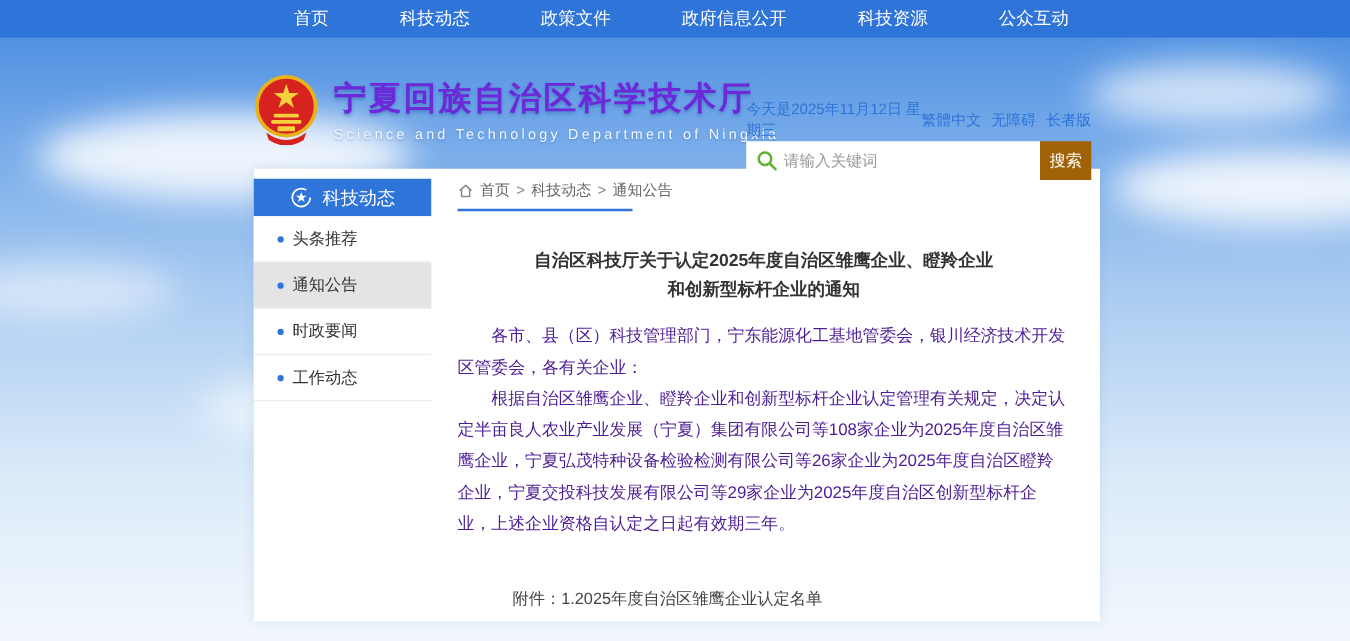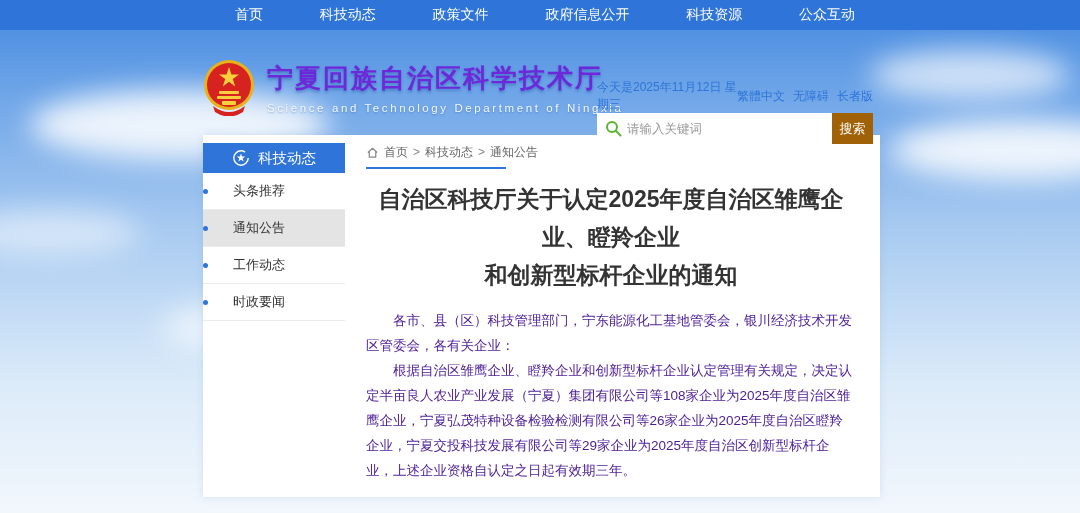--- a/index.html
+++ b/index.html
@@ -61,38 +61,38 @@
   }
 
   
   .sidebar { position:absolute; left:0; top:8px; width:142px; }
   .sidebar-head {
     height:30px; background:#2f74d8; color:#fff; display:flex;
     align-items:center; justify-content:center; gap:8px; font-size:14.5px;
   }
   .side-item {
     position:relative; height:37px; display:flex; align-items:center;
-    font-size:13px; color:#333;
-    border-bottom:1px solid #ececec; cursor:pointer; background:#fff;gap:18px;
+    padding-left:19px; font-size:13px; color:#333;
+    border-bottom:1px solid #ececec; cursor:pointer; background:#fff;
   }
   .side-item .dot { width:5px; height:5px; border-radius:50%; background:#2f74d8; margin-right:7px; flex:0 0 auto; }
   .side-item.active { background:#e4e4e4; }
   .side-item:first-of-type { margin-top:8px; }
 
   
   .content { margin-left:160px; padding:0 24px 0 3px; }
   .breadcrumb {
     display:flex; align-items:center; gap:5px; height:34px;
     font-size:12px; color:#666; position:relative;
   }
   .breadcrumb a { color:#666; text-decoration:none; cursor:pointer; }
   .breadcrumb .sep { color:#888; }
   .bc-underline { width:140px; height:2px; background:#2f74d8; margin-top:-2px; }
 
-  .art-title { text-align:center; font-size:23px; font-weight:bold; color:#333; line-height:1.65; margin-top:12px; }
+  .art-title { text-align:center; font-size:14px; font-weight:bold; color:#333; line-height:1.65; margin-top:28px; }
   .art-meta { text-align:center; font-size:12px; color:#666; margin-top:17px; }
   .art-meta span { margin:0 7px; }
 
   .art-body { margin-top:14px; font-size:13.5px; color:#4c1d95; line-height:1.85; }
   .art-body p { text-indent:2em; }
 
   .attachments { margin-top:36px; padding-left:44px; display:flex; font-size:13px; color:#444; line-height:1.75; }
   .attachments .att-label { white-space:nowrap; }
   .attachments .att-list div { cursor:pointer; }
 </style>
@@ -164,25 +164,25 @@
     <div class="side-item">
       <span class="dot"></span>
       <span>头条推荐</span>
     </div>
     <div class="side-item active">
       <span class="dot"></span>
       <span>通知公告</span>
     </div>
     <div class="side-item">
       <span class="dot"></span>
+      <span>时政要闻</span>
+    </div>
+    <div class="side-item">
+      <span class="dot"></span>
       <span>工作动态</span>
-    </div>
-    <div class="side-item">
-      <span class="dot"></span>
-      <span>时政要闻</span>
     </div>
   </div>
 
   <div class="content">
     <div class="breadcrumb">
       <svg width="13" height="13" viewBox="0 0 14 14">
         <path d="M2 7 L7 2.5 L12 7 M3.5 6.2 V12 H10.5 V6.2" fill="none" stroke="#888" stroke-width="1.3" stroke-linejoin="round"></path>
       </svg>
       <a>首页</a>
       <span class="sep">&gt;</span>

